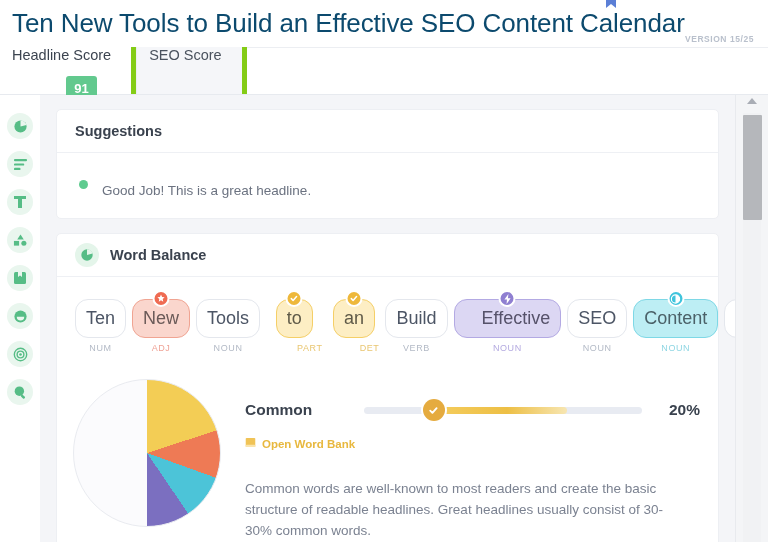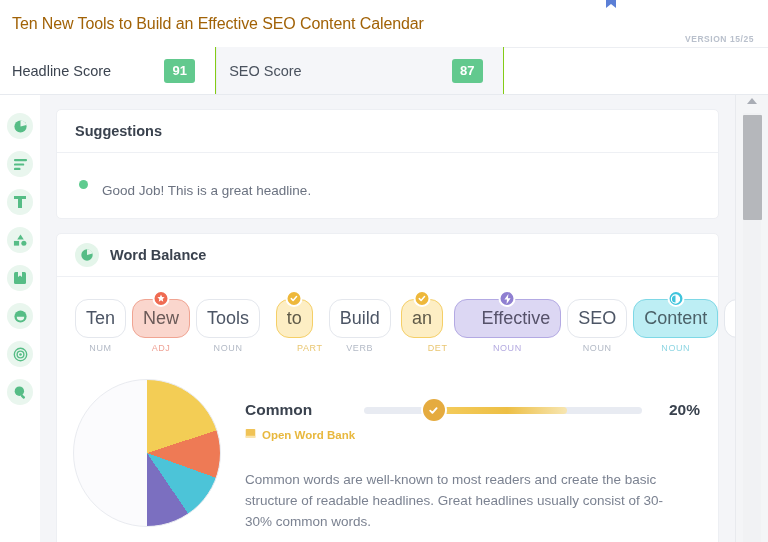--- a/index.html
+++ b/index.html
@@ -23,21 +23,21 @@
   .headline-wrap {
     position: relative;
     flex: 1 1 auto; height: 48px;
     display: flex; align-items: center;
     padding-left: 12px;
     min-width: 0;
   }
   .headline-input {
     border: none; outline: none; background: transparent;
     font-family: "Liberation Sans", sans-serif;
-    font-size: 16px; color: #a16207; font-weight: 400;
+    font-size: 26px; color: #0c4a6e; font-weight: 400;
     width: 100%; letter-spacing: -0.1px;
   }
   .version-label {
     position: absolute; right: 14px; bottom: 4px;
     font-size: 8.5px; letter-spacing: 0.55px;
     color: #b9c0cc; font-weight: 700;
   }
   .bookmark-icon {
     position: absolute; right: 150px; top: -5px;
     width: 14px; height: 20px;
@@ -59,23 +59,24 @@
   .tabbar {
     position: absolute; left: 0; top: 48px; width: 768px; height: 47px;
     background: #ffffff;
     border-bottom: 1px solid #e7eaef;
     display: flex; align-items: flex-end;
   }
   .tab {
     height: 47px; display: flex; align-items: center; gap: 13px;
     padding: 0 20px 0 12px;
     background: #ffffff;
-    border-right: 1px solid #84cc16;
+    border-right: 5px solid #84cc16;
     cursor: pointer;
     position: relative;
+    flex-direction: column;
   }
   .tab.inactive { background: #f5f6f9; border-left: 1px solid #eceef2; gap: 43px; }
   .tab-label { font-size: 14.5px; color: #3c4450; font-weight: 400; }
   .tab.inactive .tab-label { color: #4a525e; }
   .score-badge {
     min-width: 31px; height: 23px; padding: 12px 6px;
     border-radius: 3px; background: #62c98e;
     color: #ffffff; font-size: 13px; font-weight: 700;
     display: flex; align-items: center; justify-content: center; margin-left: 40px;
   }
@@ -208,21 +209,21 @@
     width: 22px; height: 22px; border-radius: 50%;
     background: #e5ab3f;
     display: flex; align-items: center; justify-content: center;
     box-shadow: 0 0 0 2px #ffffff;
     cursor: pointer;
   }
   .detail-pct { flex: 0 0 auto; font-size: 15.5px; font-weight: 700; color: #3a424e; width: 44px; text-align: right; }
 
   .wordbank-link {
     display: flex; align-items: center; gap: 6px;
-    margin-top: 7px;
+    margin-top: 16px;
     font-size: 11.5px; color: #e8b83e; font-weight: 600;
     cursor: pointer;
   }
   .detail-desc {
     margin-top: 28px;
     font-size: 13.5px; line-height: 21px; color: #7b8291;
     max-width: 432px;
   }
 
   
@@ -391,31 +392,31 @@
           <div class="word-col">
             <span class="chip-badge badge-yellow">
               <svg width="9" height="9" viewBox="0 0 12 12">
                 <path d="M2.4 6.2 L4.8 8.6 L9.4 3.4" fill="none" stroke="#ffffff" stroke-width="2" stroke-linecap="round" stroke-linejoin="round"></path>
               </svg>
             </span>
             <div class="word-chip chip-yellow">to</div>
             <div class="word-pos pos-yellow">PART</div>
           </div>
           <div class="word-col">
-            <div class="word-chip ">Build</div>
-            <div class="word-pos ">VERB</div>
-          </div>
-          <div class="word-col">
             <span class="chip-badge badge-yellow">
               <svg width="9" height="9" viewBox="0 0 12 12">
                 <path d="M2.4 6.2 L4.8 8.6 L9.4 3.4" fill="none" stroke="#ffffff" stroke-width="2" stroke-linecap="round" stroke-linejoin="round"></path>
               </svg>
             </span>
             <div class="word-chip chip-yellow">an</div>
             <div class="word-pos pos-yellow">DET</div>
+          </div>
+          <div class="word-col">
+            <div class="word-chip ">Build</div>
+            <div class="word-pos ">VERB</div>
           </div>
           <div class="word-col">
             <span class="chip-badge badge-purple">
               <svg width="8" height="10" viewBox="0 0 8 11">
                 <path d="M5 0 L0.6 6 H3.4 L3 11 L7.4 4.8 H4.5 Z" fill="#ffffff"></path>
               </svg>
             </span>
             <div class="word-chip chip-purple">Effective</div>
             <div class="word-pos pos-purple">NOUN</div>
           </div>

